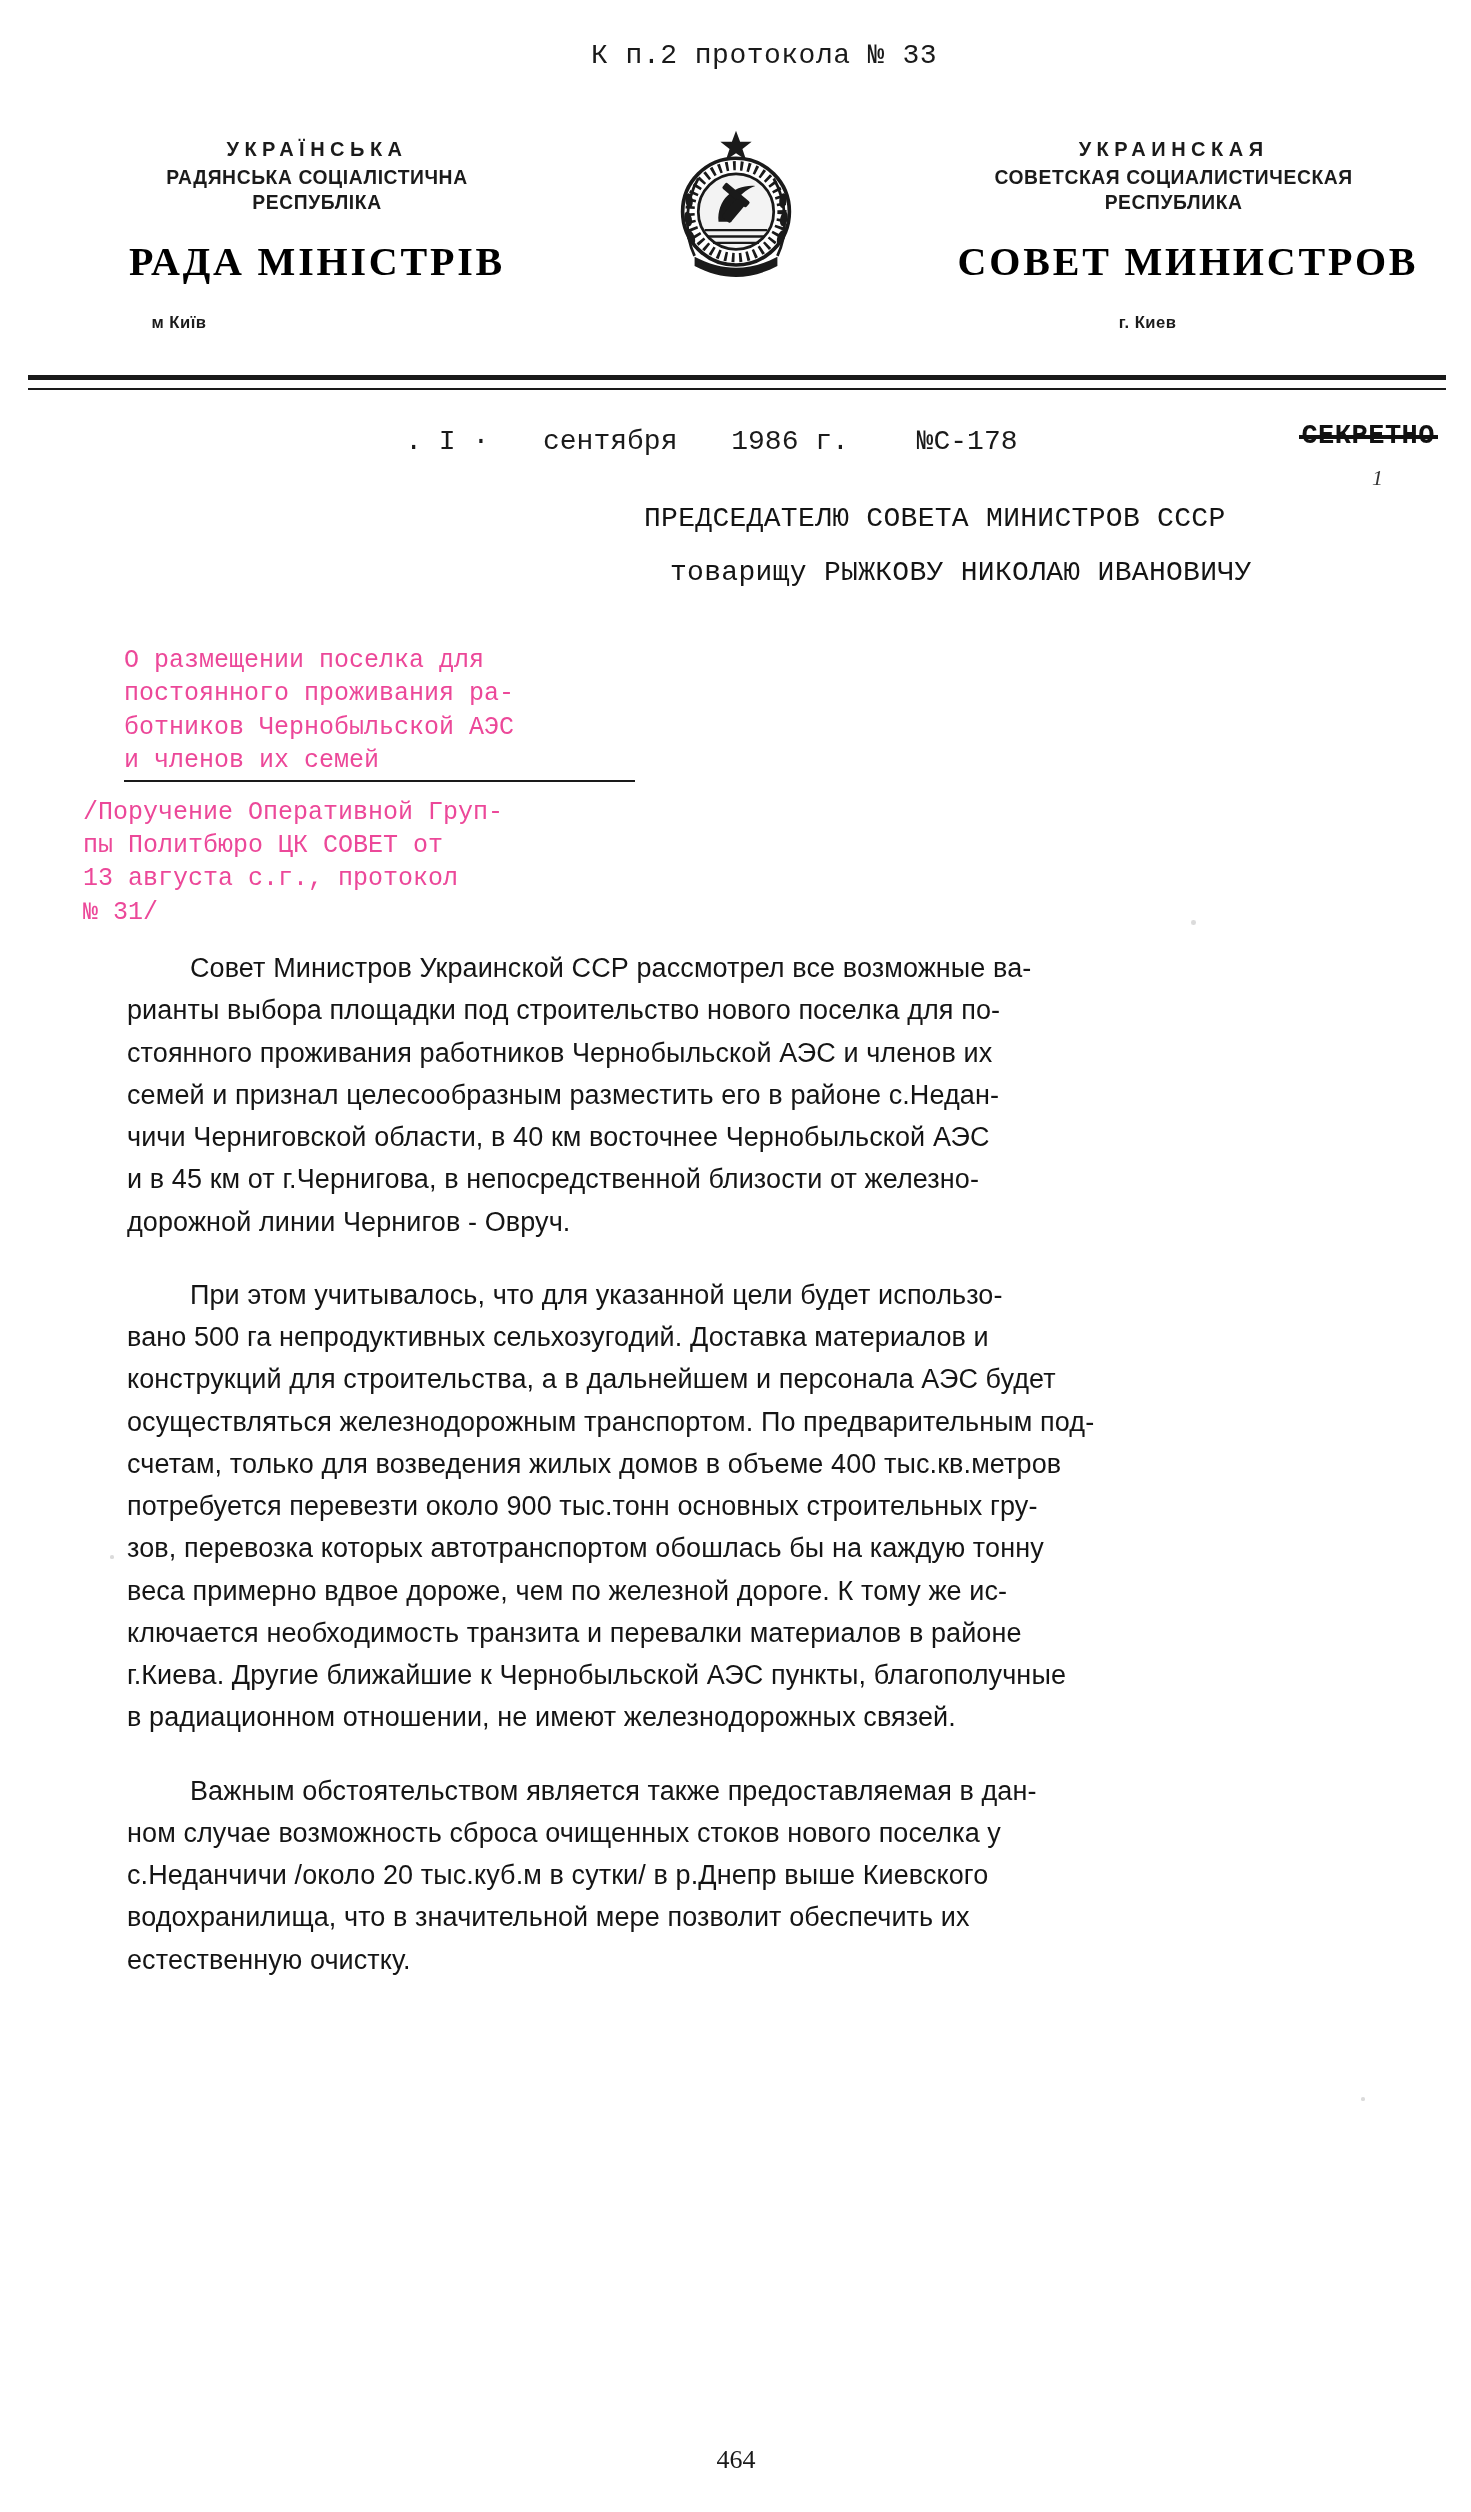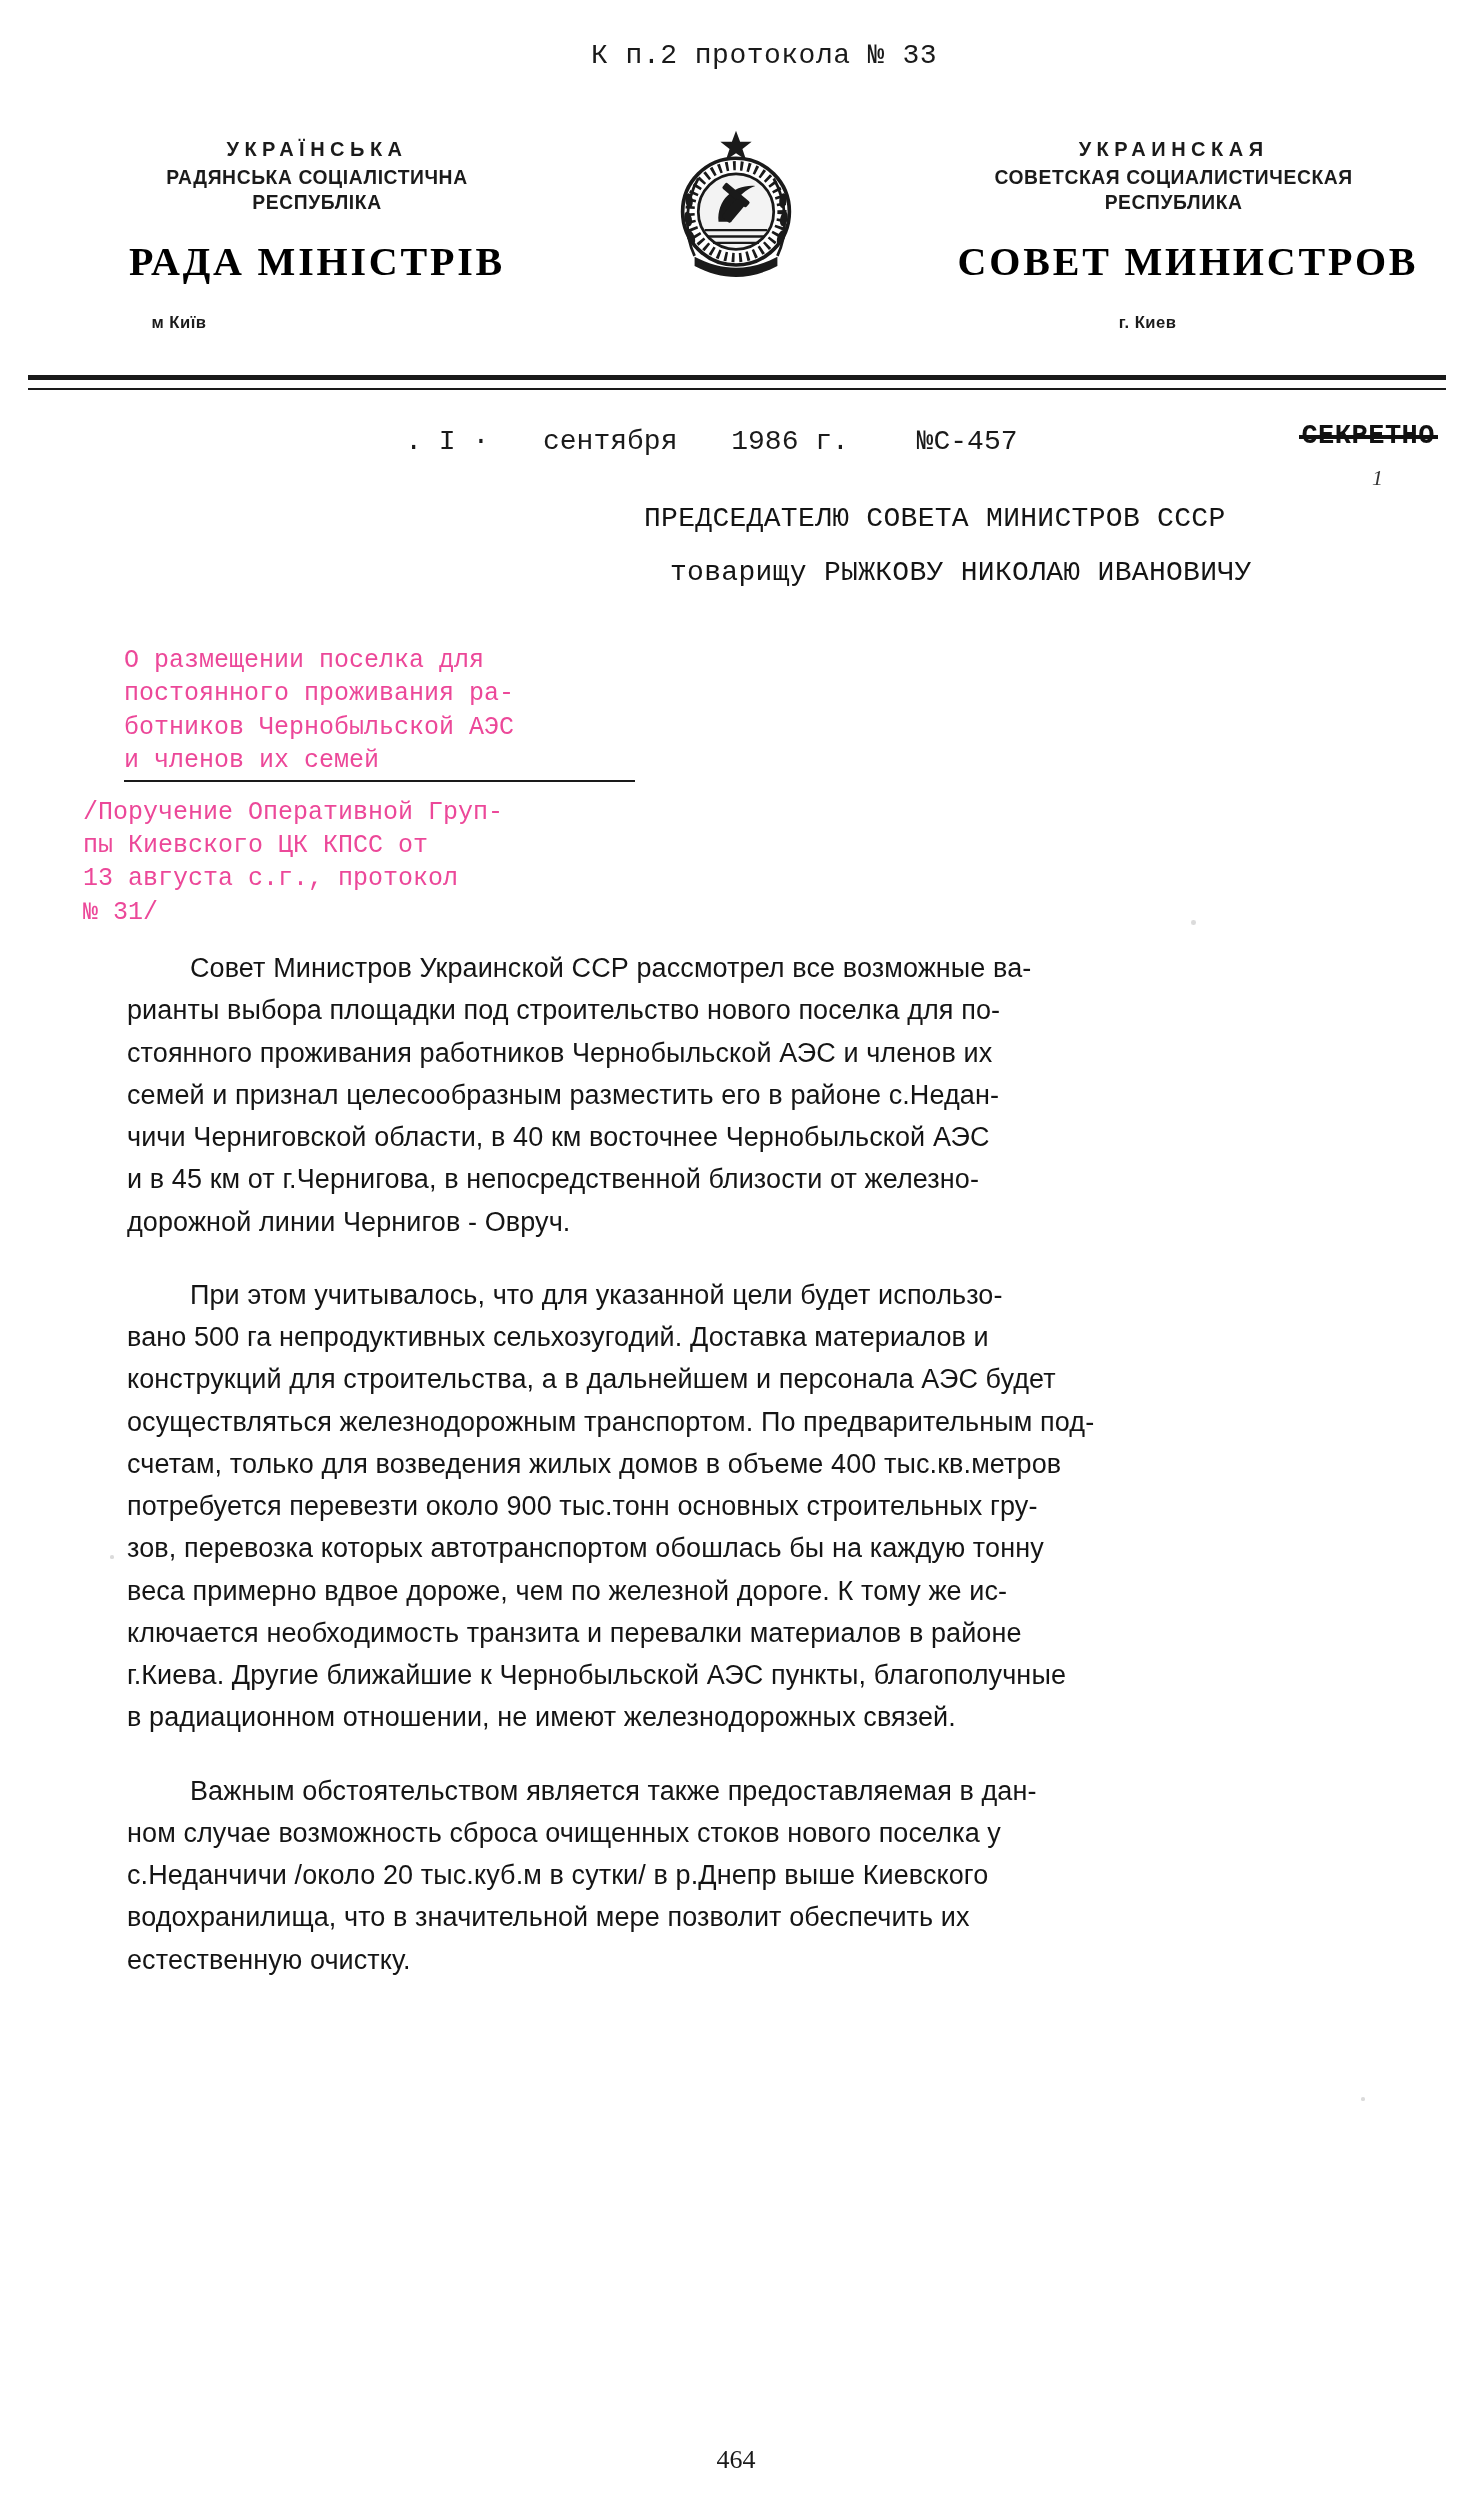--- a/index.html
+++ b/index.html
@@ -296,41 +296,41 @@
     </div>
   </div>
 
   <div class="rule-thick" style="top:375px;"></div>
   <div class="rule-thin" style="top:388px;"></div>
 
   <div class="dateline">
     <span class="dl-day">. I ·</span>
     <span class="dl-month">сентября</span>
     <span class="dl-year">1986 г.</span>
-    <span class="dl-num">№С-457</span>
+    <span class="dl-num">№С-178</span>
   </div>
   <div class="secret">
     <span class="strike">СЕКРЕТНО</span>
   </div>
   <div class="page-num-hand">1</div>
 
   <div class="addressee">
     <div class="l1">ПРЕДСЕДАТЕЛЮ СОВЕТА МИНИСТРОВ СССР</div>
     <div class="l2">товарищу РЫЖКОВУ НИКОЛАЮ ИВАНОВИЧУ</div>
   </div>
 
   <div class="subject">
     <div>О размещении поселка для</div>
     <div>постоянного проживания ра-</div>
     <div>ботников Чернобыльской АЭС</div>
     <div class="su-underline">и членов их семей</div>
 
     <div class="ref">
       <div>/Поручение Оперативной Груп-</div>
-      <div>пы Киевского ЦК КПСС от</div>
+      <div>пы Политбюро ЦК СОВЕТ от</div>
       <div>13 августа с.г., протокол</div>
       <div>№ 31/</div>
     </div>
   </div>
 
   <div class="body-text">
     <p>Совет Министров Украинской ССР рассмотрел все возможные ва-
 рианты выбора площадки под строительство нового поселка для по-
 стоянного проживания работников Чернобыльской АЭС и членов их
 семей и признал целесообразным разместить его в районе с.Недан-

